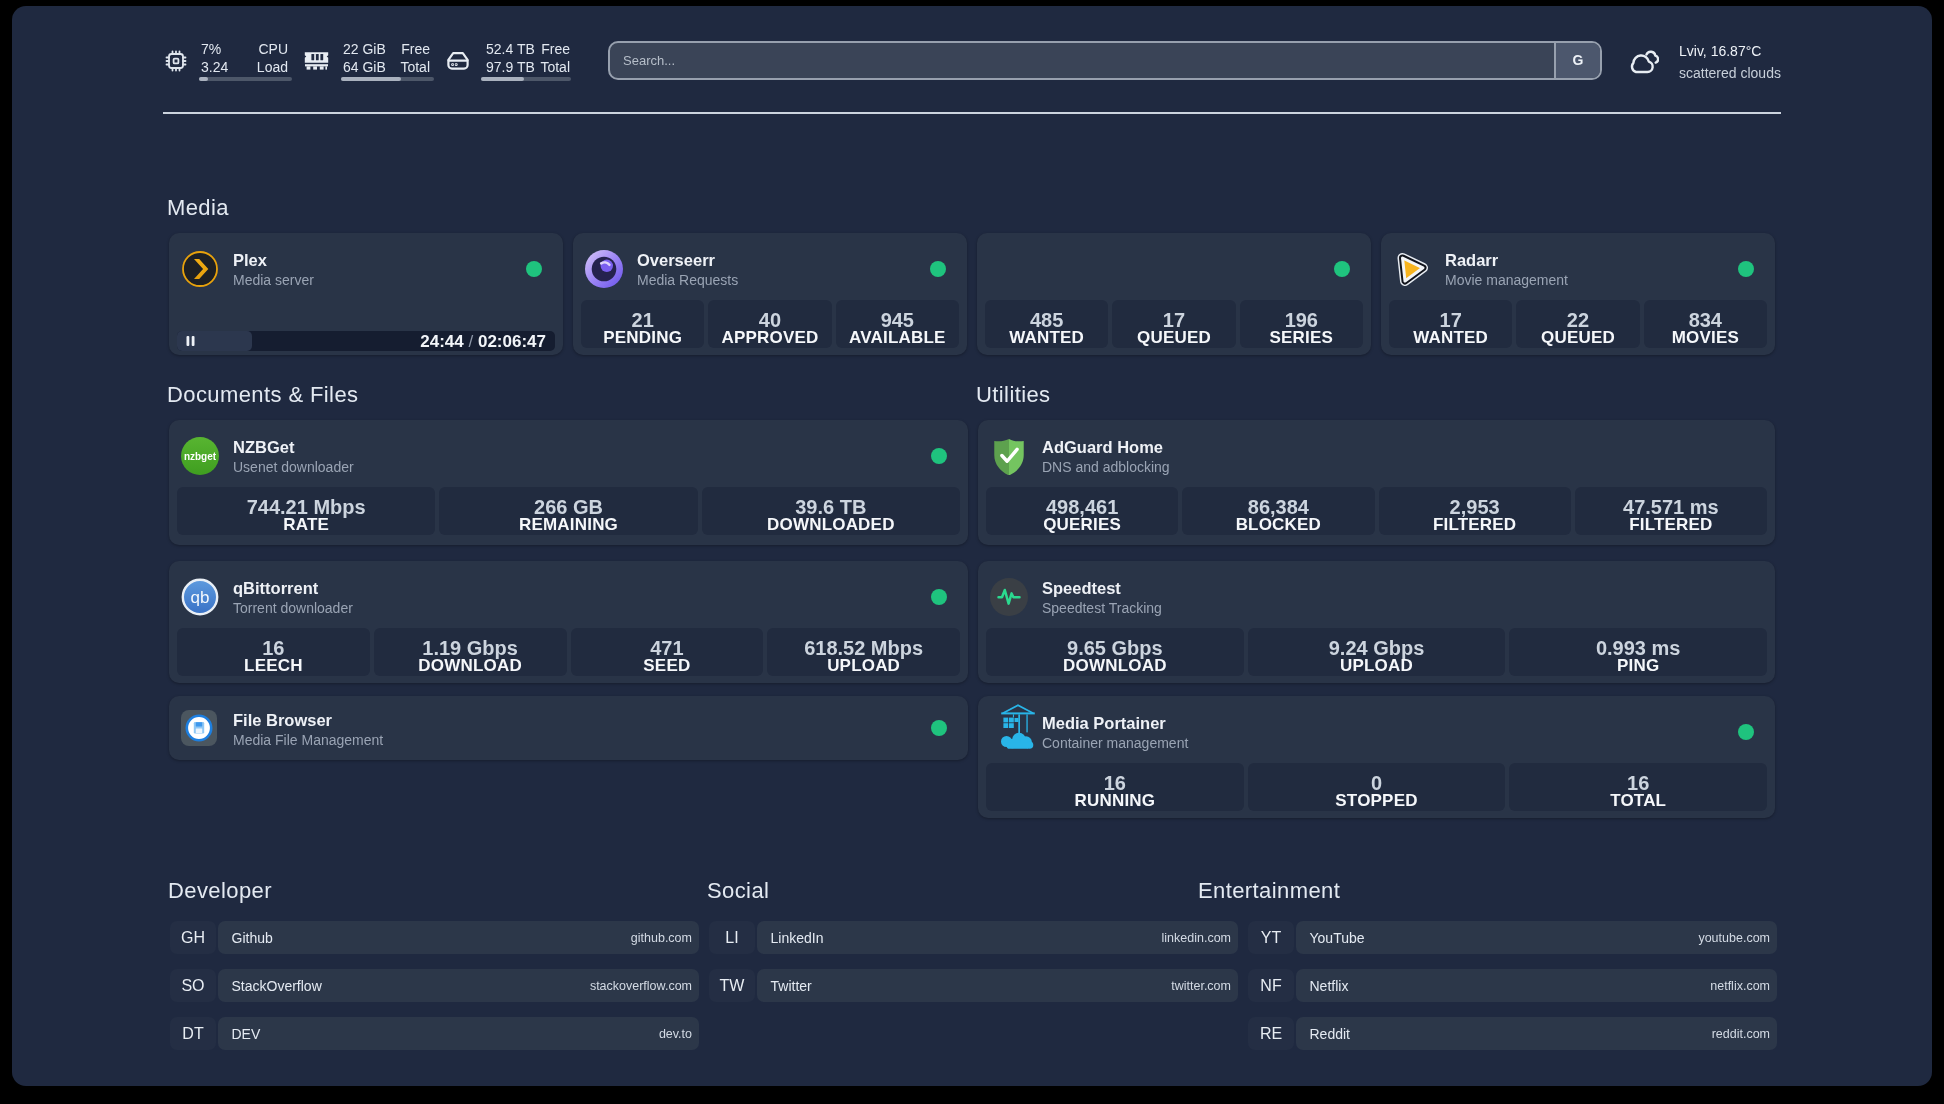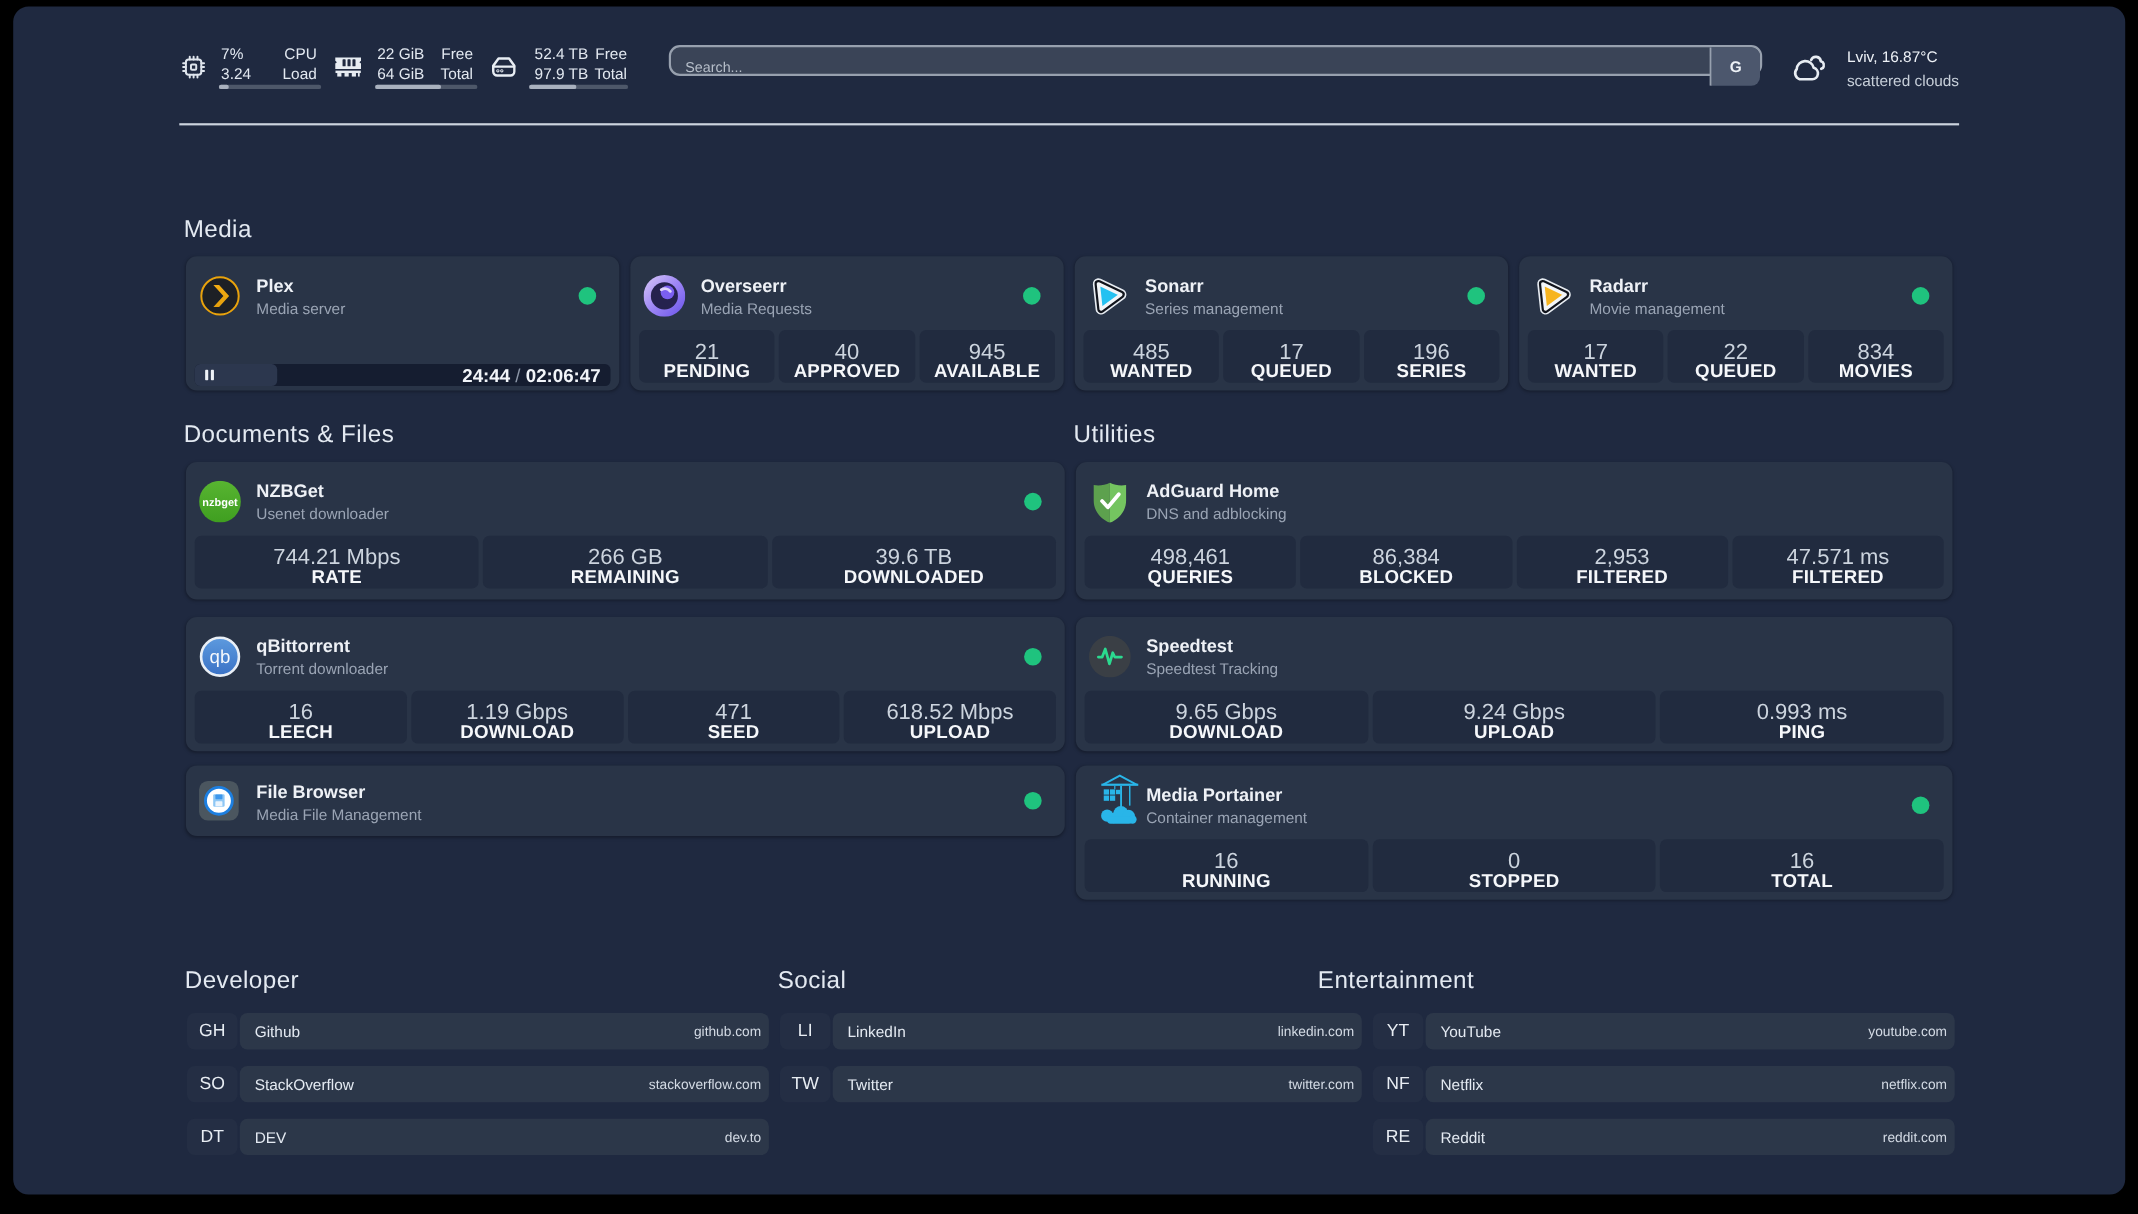--- a/index.html
+++ b/index.html
@@ -5,39 +5,39 @@
 *{margin:0;padding:0;box-sizing:border-box}
 html,body{width:1944px;height:1104px;background:#000;font-family:"Liberation Sans",sans-serif;}
 .screen{position:absolute;left:12px;top:6px;width:1920px;height:1080px;background:#1f2940;border-radius:14px;overflow:hidden}
 .abs{position:absolute}
 
 .rvals{position:absolute;font-size:14px;line-height:18px;color:#e2e8f0;white-space:pre-line}
 .rlabs{position:absolute;font-size:14px;line-height:18px;color:#e2e8f0;text-align:right;white-space:pre-line}
 .rbar{position:absolute;height:4px;border-radius:2px;background:#4d5769}
 .rfill{height:4px;border-radius:2px;background:#a9b1be}
 
-.search{position:absolute;left:596px;top:35px;width:994px;height:28px;border:2px solid #97a0ae;border-radius:10px;background:#3a4457}
+.search{position:absolute;left:596px;top:35px;width:994px;height:39px;border:2px solid #97a0ae;border-radius:10px;background:#3a4457}
 .search .ph{position:absolute;left:13px;top:10px;font-size:13px;color:#b6bec9}
 .search .gbtn{position:absolute;right:0;top:0;width:46px;height:35px;background:#4c576d;border-left:2px solid #97a0ae;border-radius:0 8px 8px 0;text-align:center;font-size:14px;font-weight:700;color:#eef2f7;line-height:35px}
 
 .wline1{position:absolute;left:1667px;top:36px;font-size:14px;font-weight:400;line-height:18px;color:#eef2f7}
 .wline2{position:absolute;left:1667px;top:58px;font-size:14px;line-height:18px;color:#c7cfd9}
 .hr{position:absolute;left:151px;top:106px;width:1618px;height:2px;background:#cbd3de}
 
 .stitle{position:absolute;font-size:22px;font-weight:500;color:#e3e9f1;line-height:28px;letter-spacing:0.4px}
 
 .card{position:absolute;background:#293447;border-radius:10px;box-shadow:0 1px 3px rgba(0,0,0,.3)}
 .chead{position:absolute;left:11px;top:15px;width:calc(100% - 22px);height:40px}
 .cicon{position:absolute;left:1px;top:2px;width:38px;height:38px}
 .ct{position:absolute;left:53px;top:1px;font-size:16.5px;font-weight:700;color:#eef1f6;line-height:22px;white-space:nowrap}
 .cs{position:absolute;left:53px;top:23px;font-size:14px;color:#9aa4b4;line-height:18px;white-space:nowrap}
 .dot{position:absolute;right:21px;top:28px;width:16px;height:16px;border-radius:50%;background:#1fc37e}
 .stats{position:absolute;left:8px;right:8px;top:67px;display:flex;gap:4px}
 .sb{flex:1;background:#212b3f;border-radius:6px;height:48px;text-align:center;padding-top:9.5px}
-.sb .v{font-size:20px;line-height:21px;font-weight:400;color:#ccd4de}
+.sb .v{font-size:20px;line-height:21px;font-weight:700;color:#ccd4de}
 .sb .l{font-size:17px;line-height:14px;font-weight:700;color:#f5f7fa;letter-spacing:.2px}
 
 .prow1{position:absolute;left:8px;right:8px;top:66px;height:26px;background:#333e54;border-radius:6px}
 .prow1 .pt{position:absolute;left:8px;top:3px;font-size:18px;color:#e8edf3;line-height:20px}
 .prow2{position:absolute;left:8px;right:8px;top:98px;height:20px;background:#151d30;border-radius:5px}
 .elapsed{position:absolute;left:0;top:0;width:75px;height:20px;background:#2c374e;border-radius:5px}
 .ptime{position:absolute;right:9px;top:2.5px;font-size:17px;font-weight:700;color:#f2f5f9;line-height:16px}
 
 .bmrow{position:absolute;height:33px}
 .bmab{position:absolute;left:0;top:0;width:46px;height:33px;background:#242e44;border-radius:7px;text-align:center;font-size:16px;font-weight:400;color:#e8edf3;line-height:33px}
@@ -167,29 +167,20 @@
           <div class="l">APPROVED</div>
         </div>
       <div class="sb">
           <div class="v">945</div>
           <div class="l">AVAILABLE</div>
         </div>
     </div>
   </div>
 
   <div class="card" style="left:965px;top:227px;width:394px;height:122px">
-    <div class="chead">
-      <svg class="cicon" width="38" height="38" viewBox="0 0 38 38">
-        <path d="M9.5 8 L30 17.8 L12 31 Z" fill="none" stroke="#e6ebf1" stroke-width="10" stroke-linejoin="round"></path>
-        <path d="M9.5 8 L30 17.8 L12 31 Z" fill="none" stroke="#11141c" stroke-width="7" stroke-linejoin="round"></path>
-        <path d="M9.5 8 L30 17.8 L12 31 Z" fill="#25c1f1" stroke="#f2f5f8" stroke-width="3" stroke-linejoin="round"></path>
-      </svg>
-      <div class="ct">Sonarr</div>
-      <div class="cs">Series management</div>
-    </div>
     <div class="dot"></div>
     <div class="stats">
       <div class="sb">
           <div class="v">485</div>
           <div class="l">WANTED</div>
         </div>
       <div class="sb">
           <div class="v">17</div>
           <div class="l">QUEUED</div>
         </div>

